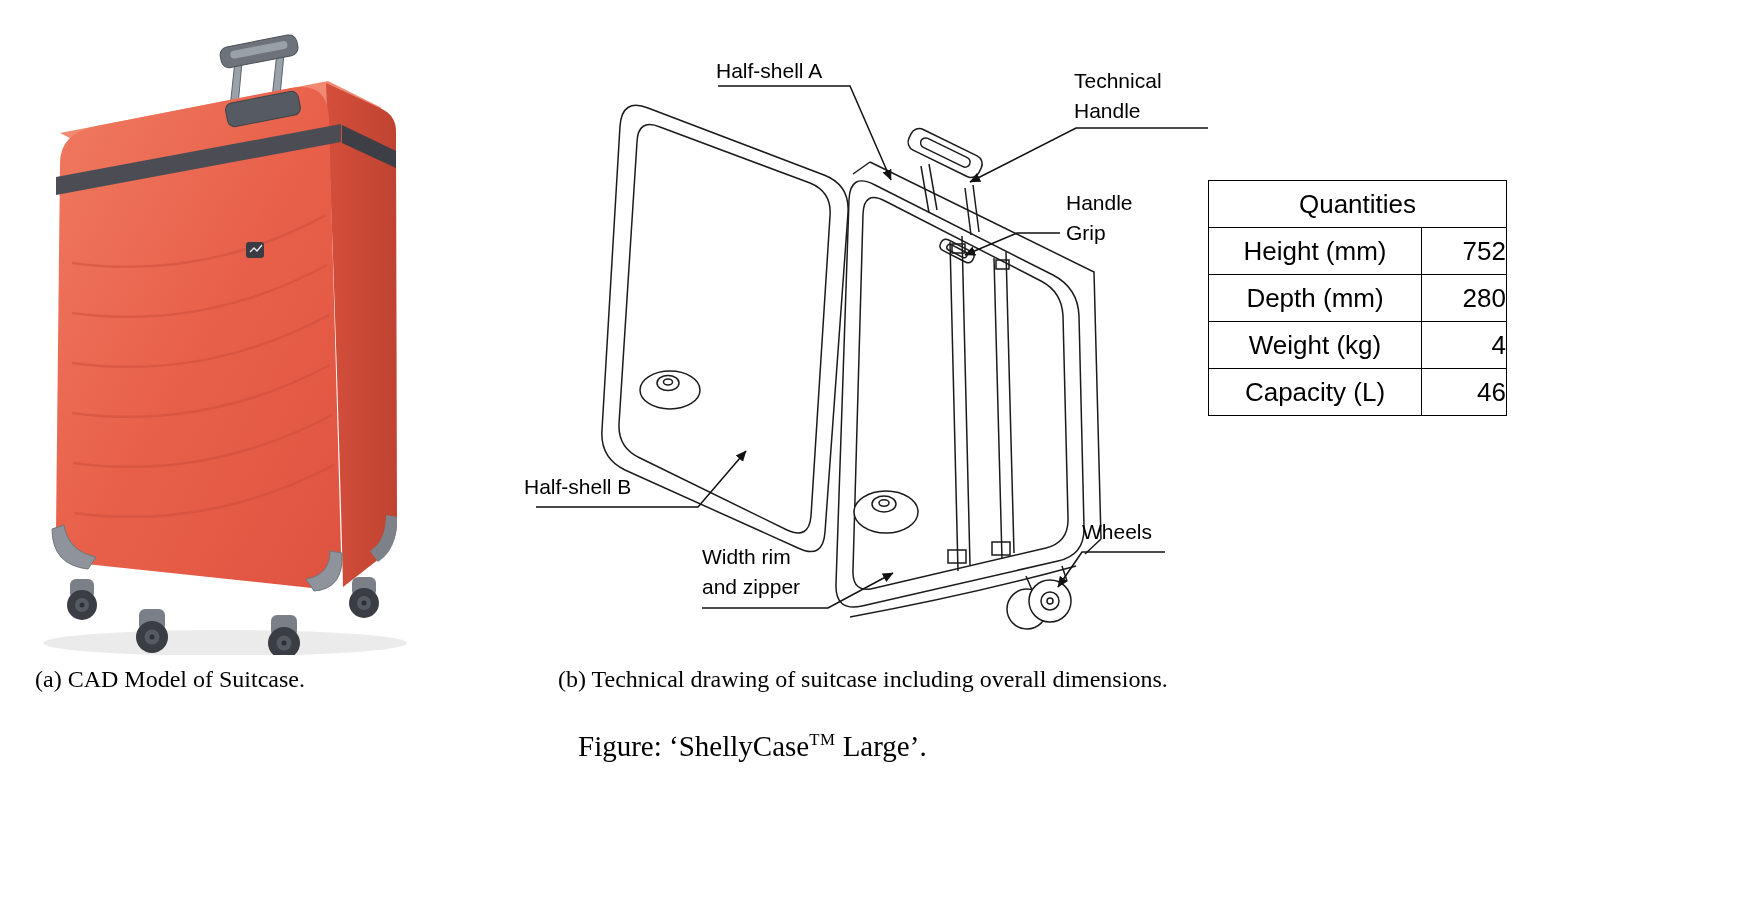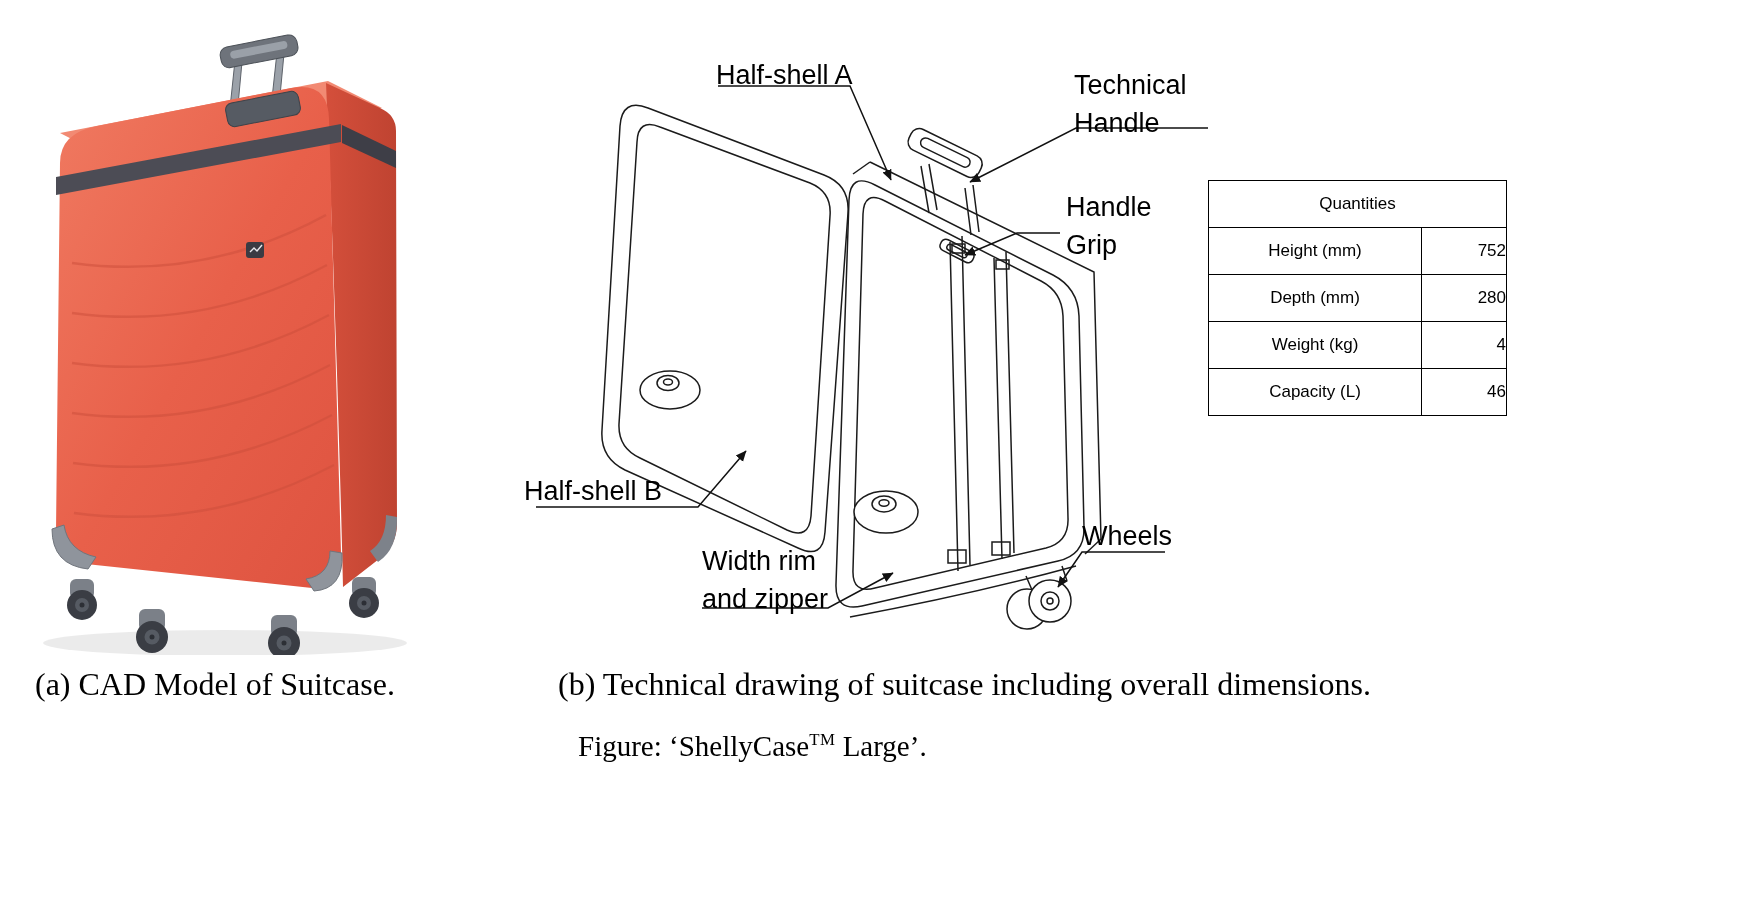--- a/index.html
+++ b/index.html
@@ -2,25 +2,25 @@
 <html><head>
 <meta charset="utf-8">
 <style>
   html,body { margin:0; padding:0; background:#ffffff; }
   .canvas {
     position:relative; width:1762px; height:900px; background:#ffffff;
     font-family:"Liberation Sans", sans-serif; overflow:hidden; color:#000;
   }
   .abs { position:absolute; }
   .serif { font-family:"Liberation Serif","DejaVu Serif",serif; }
-  .caption { position:absolute; font-size:32px; color:#000; white-space:nowrap; }
+  .caption { position:absolute; font-size:24px; color:#000; white-space:nowrap; }
   .figcap { position:absolute; font-size:29px; color:#000; white-space:nowrap; }
   .figcap .tm { font-size:58%; vertical-align:super; letter-spacing:0.5px; }
-  .draw-label { position:absolute; font-size:27px; line-height:1.42; color:#000; white-space:nowrap; }
-  table.qty { border-collapse:collapse; font-size:17px; background:#fff; }
+  .draw-label { position:absolute; font-size:21px; line-height:1.42; color:#000; white-space:nowrap; }
+  table.qty { border-collapse:collapse; font-size:26px; background:#fff; }
   table.qty th, table.qty td { border:1.6px solid #000; text-align:center; font-weight:400; padding:0; }
   table.qty th { height:46px; width:296px; }
   table.qty td.lab { width:212px; height:46px; }
   table.qty td.val { width:84px; height:46px;text-align:right; }
   svg { display:block; }
 </style>
 </head>
 <body>
 
 <div class="canvas">

